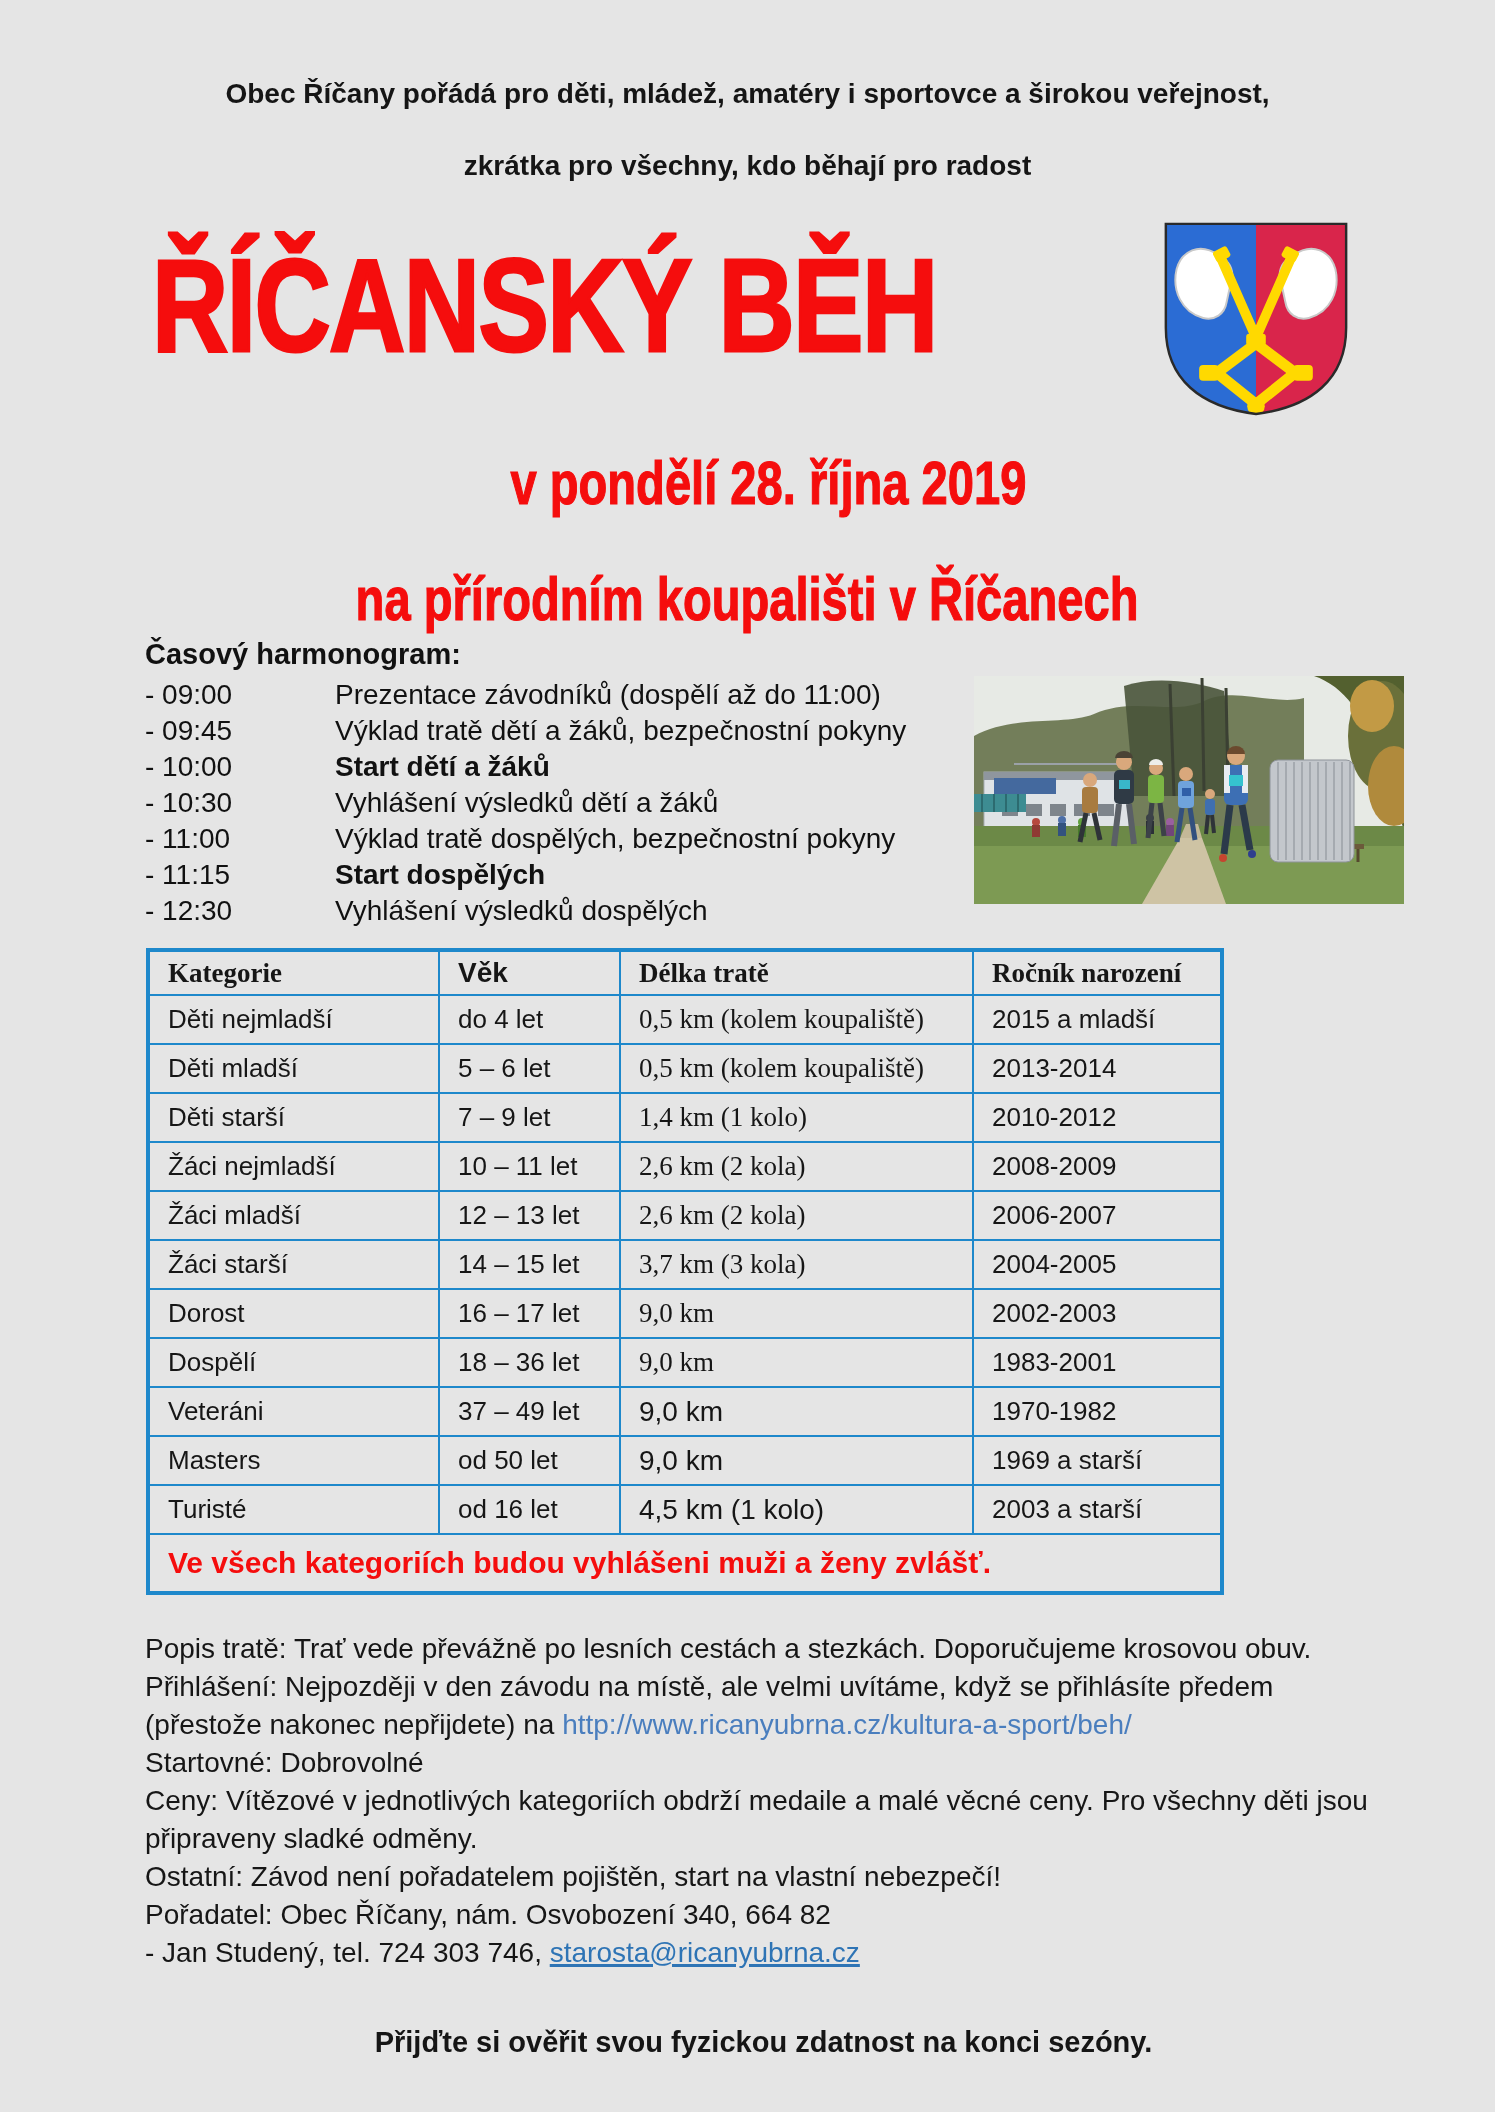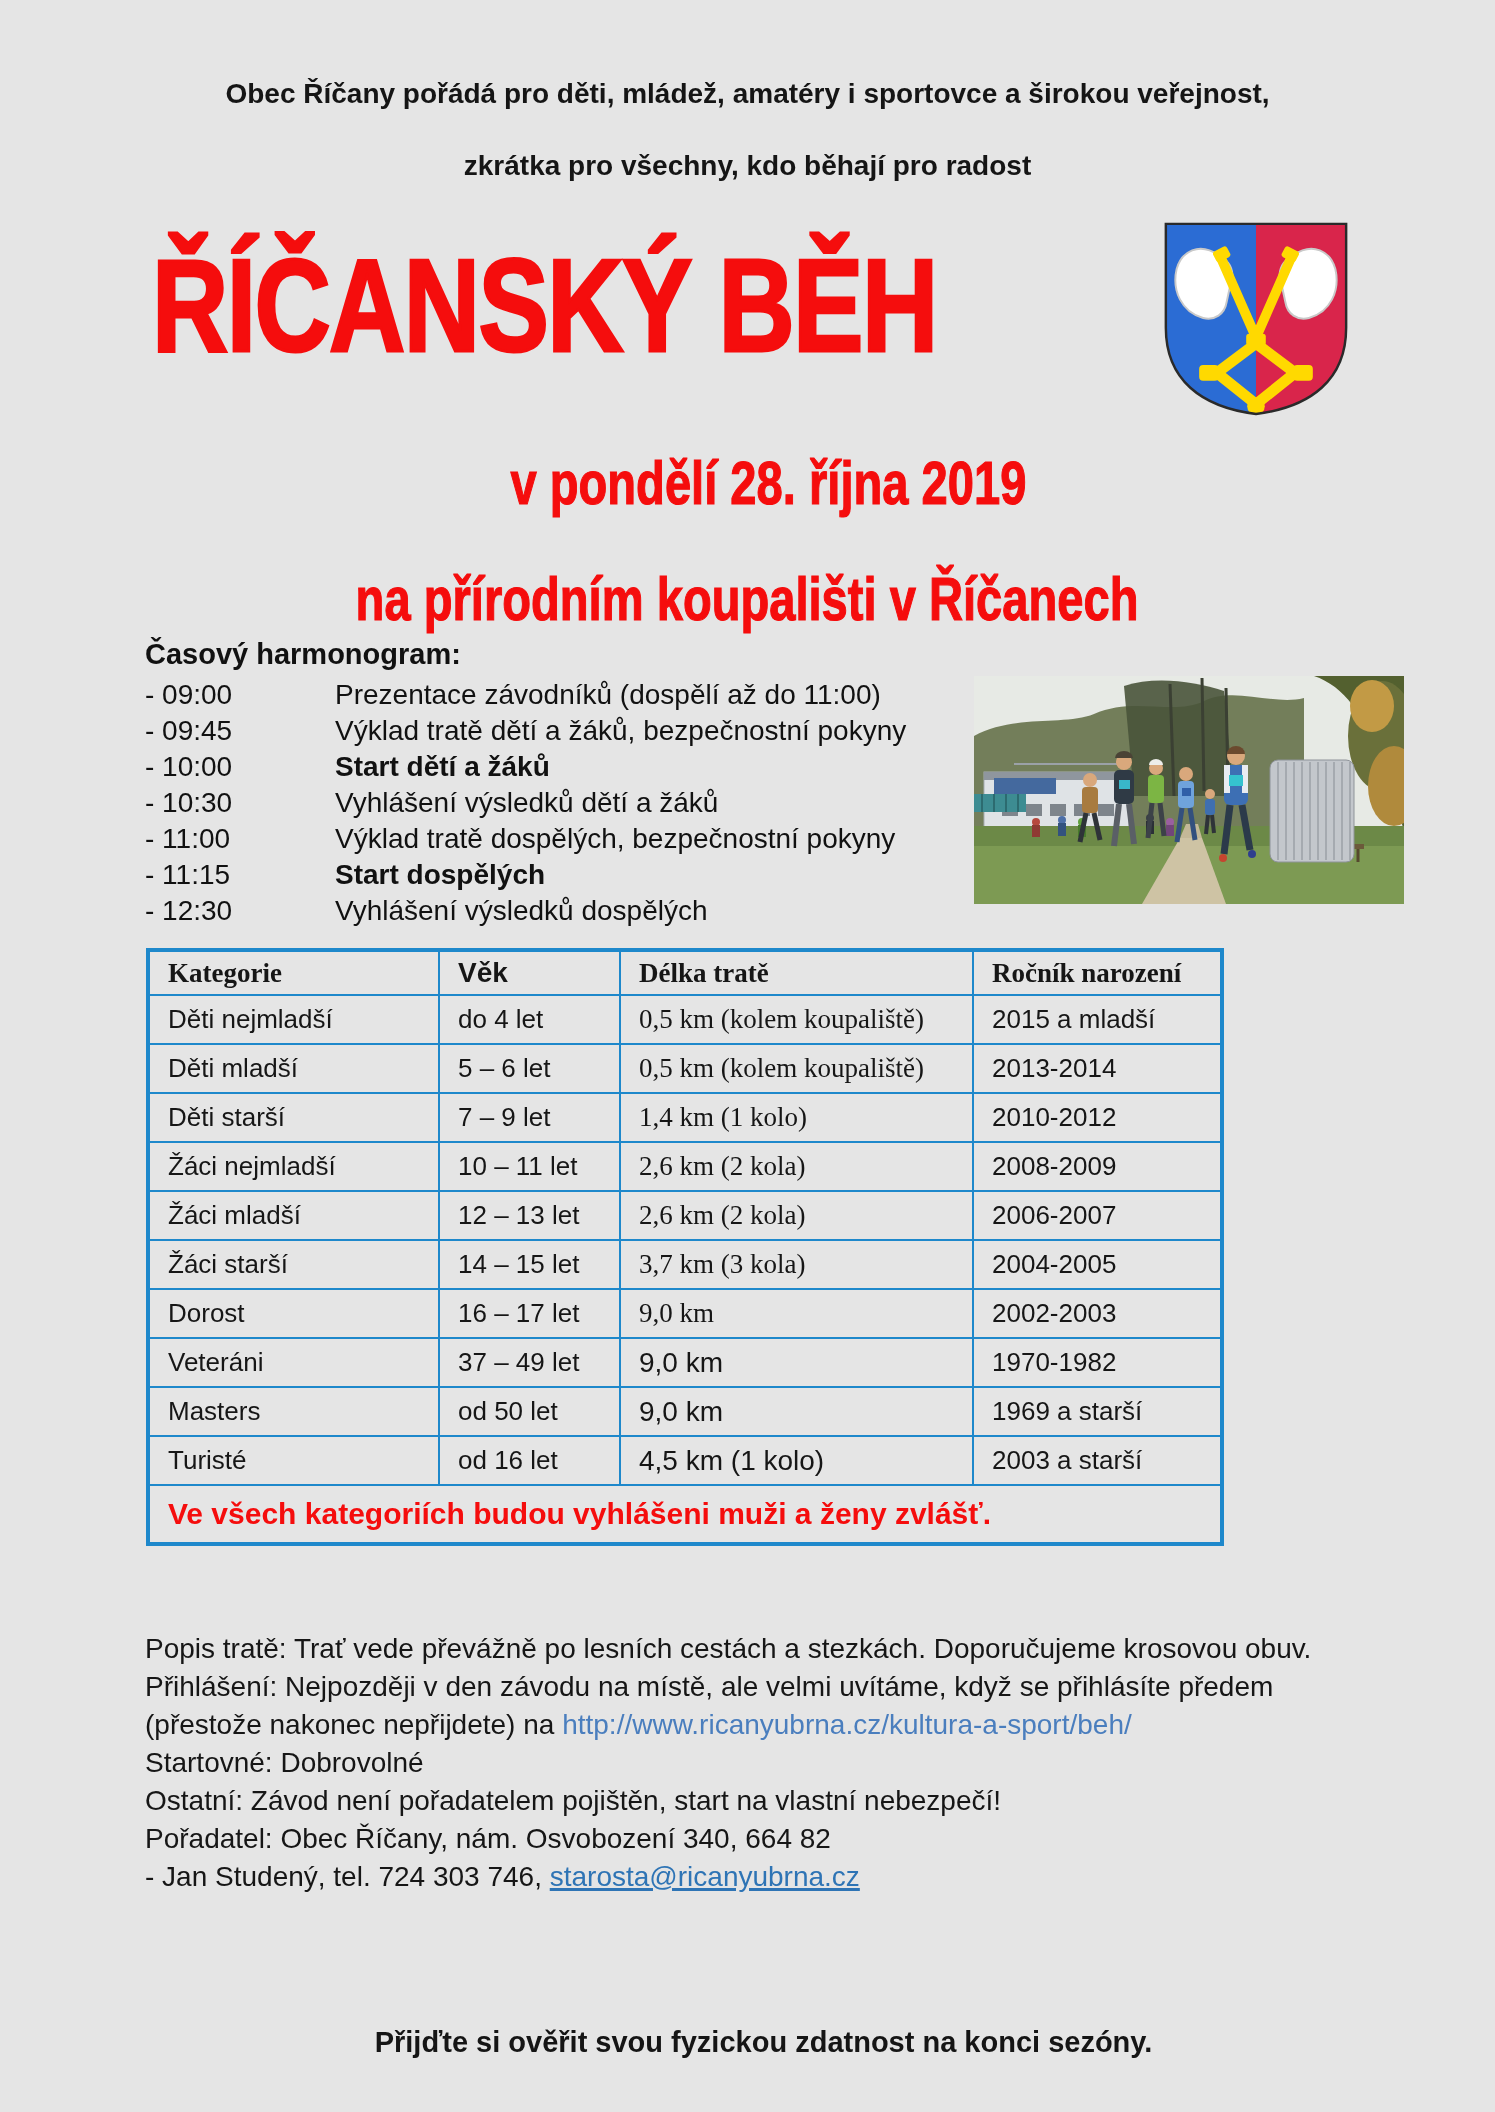--- a/index.html
+++ b/index.html
@@ -372,20 +372,26 @@
           <td class="serif-cell">3,7 km (3 kola)</td>
           <td>2004-2005</td>
         </tr>
         <tr>
           <td>Dorost</td>
           <td>16 – 17 let</td>
           <td class="serif-cell">9,0 km</td>
           <td>2002-2003</td>
         </tr>
         <tr>
+          <td>Dospělí</td>
+          <td>18 – 36 let</td>
+          <td class="serif-cell">9,0 km</td>
+          <td>1983-2001</td>
+        </tr>
+        <tr>
           <td>Veteráni</td>
           <td>37 – 49 let</td>
           <td class="sans-cell">9,0 km</td>
           <td>1970-1982</td>
         </tr>
         <tr>
           <td>Masters</td>
           <td>od 50 let</td>
           <td class="sans-cell">9,0 km</td>
           <td>1969 a starší</td>
@@ -401,20 +407,21 @@
       <tr class="note-row">
         <td colspan="4">Ve všech kategoriích budou vyhlášeni muži a ženy zvlášť.</td>
       </tr>
     </tbody>
   </table>
 
   <div class="info">
       <div class="info-line"><b>Popis tratě:</b> Trať vede převážně po lesních cestách a stezkách. Doporučujeme krosovou obuv.</div>
       <div class="info-line"><b>Přihlášení:</b> Nejpozději v den závodu na místě, ale velmi uvítáme, když se přihlásíte předem (přestože nakonec nepřijdete) na <a href="#" class="weblink">http://www.ricanyubrna.cz/kultura-a-sport/beh/</a></div>
       <div class="info-line"><b>Startovné:</b> Dobrovolné</div>
+      <div class="info-line"><b>Ceny:</b> Vítězové v jednotlivých kategoriích obdrží medaile a malé věcné ceny. Pro všechny děti jsou připraveny sladké odměny.</div>
       <div class="info-line"><b>Ostatní:</b> Závod není pořadatelem pojištěn, start na vlastní nebezpečí!</div>
       <div class="info-line"><b>Pořadatel:</b> Obec Říčany, nám. Osvobození 340, 664 82</div>
       <div class="info-line">- Jan Studený, tel. 724 303 746, <a href="#" class="maillink">starosta@ricanyubrna.cz</a></div>
     </div>
 
   <div class="footer-note">Přijďte si ověřit svou fyzickou zdatnost na konci sezóny.</div>
 
 </div>
 
 </body></html>

